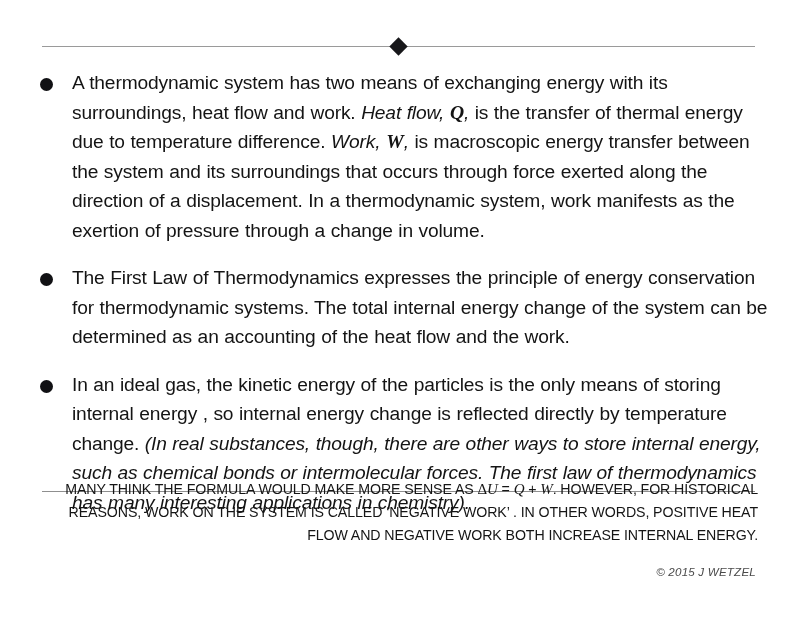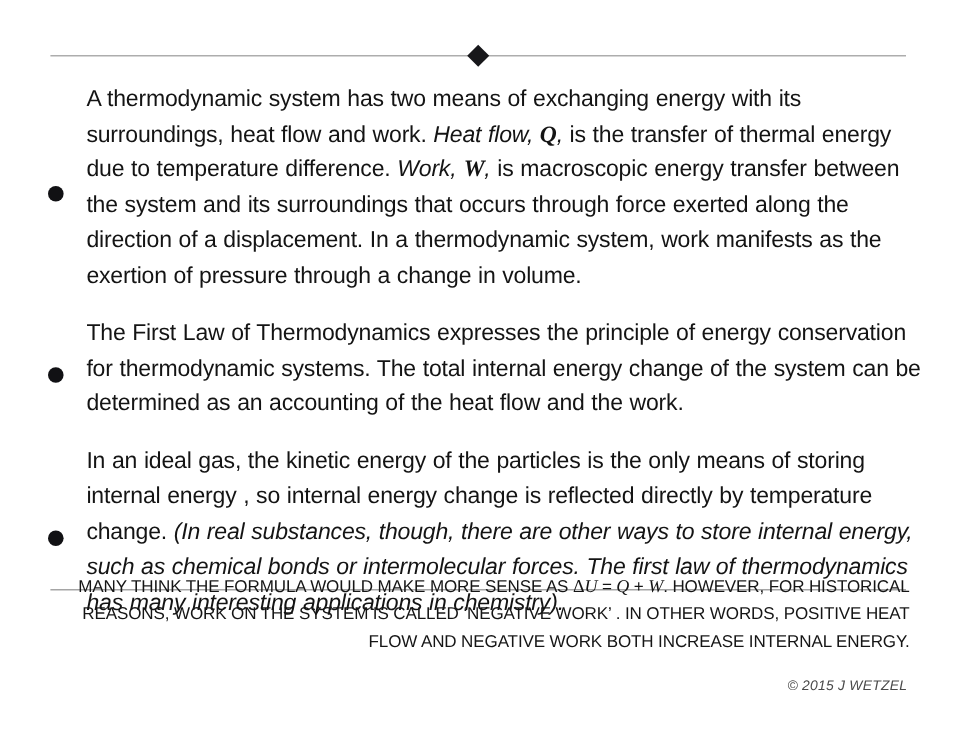--- a/index.html
+++ b/index.html
@@ -55,21 +55,21 @@
 
   
   .body {
     position: absolute;
     left: 40px;
     top: 68px;
     width: 730px;
   }
   .bullet-row {
     display: flex;
-    align-items: center;
+    align-items: flex-start;
     margin-bottom: 18px;
   }
   .bullet-row:last-child { margin-bottom: 0; }
 
   .bullet-mark {
     flex: 0 0 auto;
     width: 32px;
     padding-top: 10px;
     box-sizing: border-box;
   }

